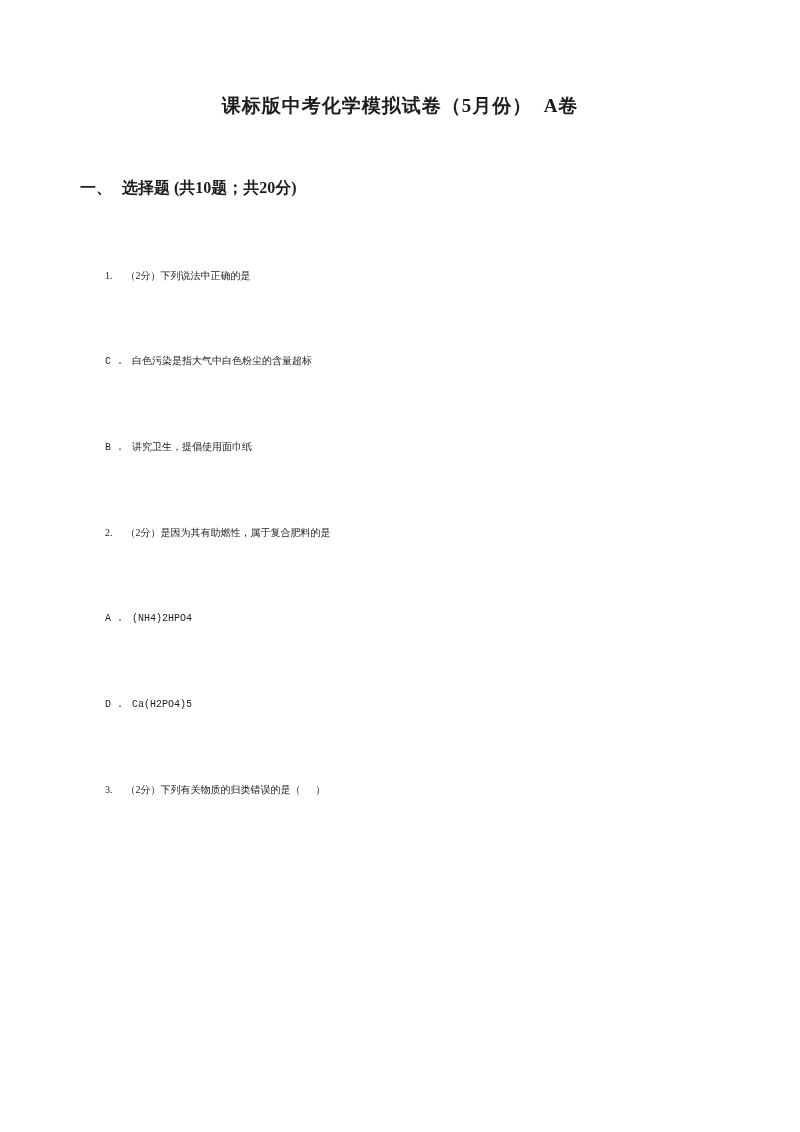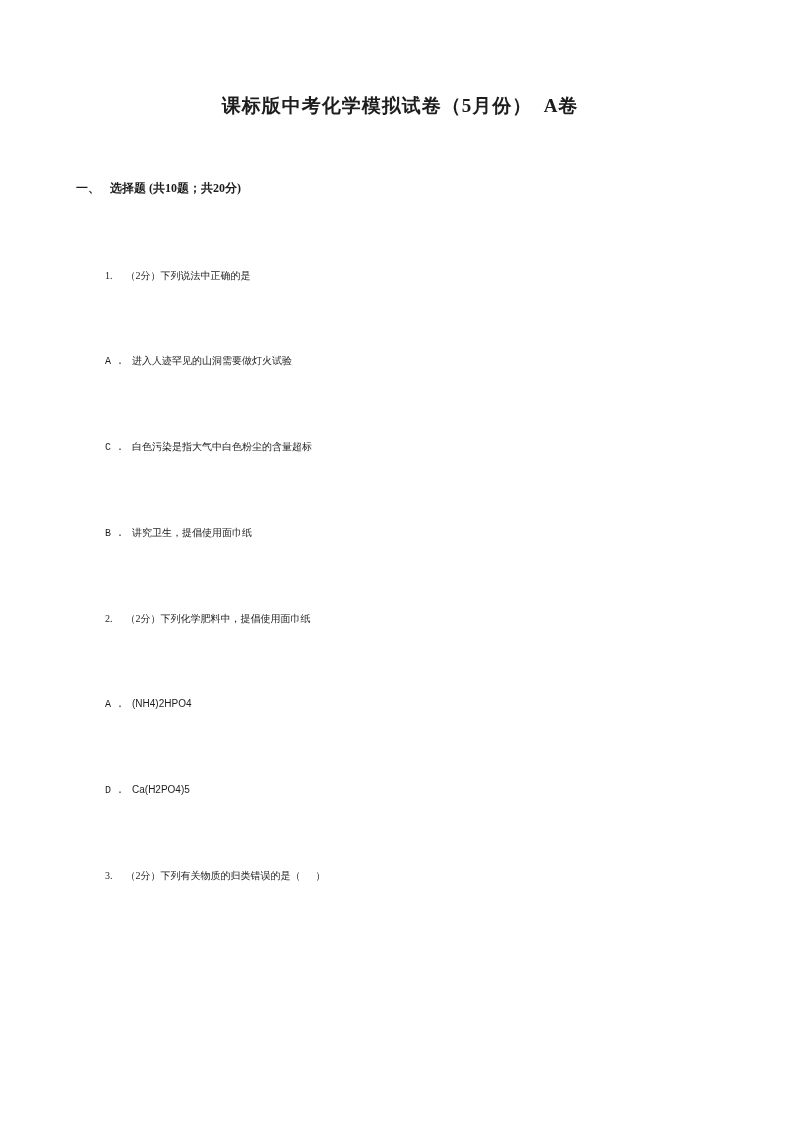--- a/index.html
+++ b/index.html
@@ -25,66 +25,63 @@
     padding-top: 93px;
     text-align: center;
     font-size: 19px;
     line-height: 26px;
     font-weight: bold;
     letter-spacing: 1px;
     white-space: pre-wrap;
   }
   .section-heading {
     margin: 36px 0 0 64px;
-    font-size: 12px;
+    font-size: 16px;
     line-height: 22px;
     font-weight: bold;
     white-space: pre-wrap;
   }
   .section-heading .sec-label { margin-right: 10px; }
   .section-heading .sec-meta  { font-weight: bold; }
   .line {
     margin: 25px 0 0 95px;
     font-size: 10px;
     line-height: 20px;
     white-space: pre-wrap;
   }
   .q-num { margin-right: 13px; }
   .opt-label {
     font-family: "Liberation Mono", monospace;
     margin-right: 9px;
   }
-  .mono { font-family: Liberation Sans, sans-serif; }
+  .mono { font-family: Liberation Mono, monospace; }
 </style>
 </head>
 <body>
 
 <div class="page">
 
   <h1 class="doc-title">课标版中考化学模拟试卷（5月份）  A卷</h1>
 
   <div class="section-heading">
     <span class="sec-label">一、</span><span class="sec-meta">选择题 (共10题；共20分)</span>
   </div>
 
   <div class="line">
     <span class="q-num">1.</span><span>（2分）下列说法中正确的是</span>
   </div>
   <div class="line">
-    <span class="opt-label">A .</span><span>进入人迹罕见的山洞需要做灯火试验</span>
-  </div>
-  <div class="line">
     <span class="opt-label">C .</span><span>白色污染是指大气中白色粉尘的含量超标</span>
   </div>
   <div class="line">
     <span class="opt-label">B .</span><span>讲究卫生，提倡使用面巾纸</span>
   </div>
 
   <div class="line">
-    <span class="q-num">2.</span><span>（2分）下列化学肥料中，提倡使用面巾纸</span>
+    <span class="q-num">2.</span><span>（2分）是因为其有助燃性，属于复合肥料的是</span>
   </div>
   <div class="line">
     <span class="opt-label">A .</span><span class="mono">(NH4)2HPO4</span>
   </div>
   <div class="line">
     <span class="opt-label">D .</span><span class="mono">Ca(H2PO4)5</span>
   </div>
 
   <div class="line">
     <span class="q-num">3.</span><span>（2分）下列有关物质的归类错误的是（      ）</span>

